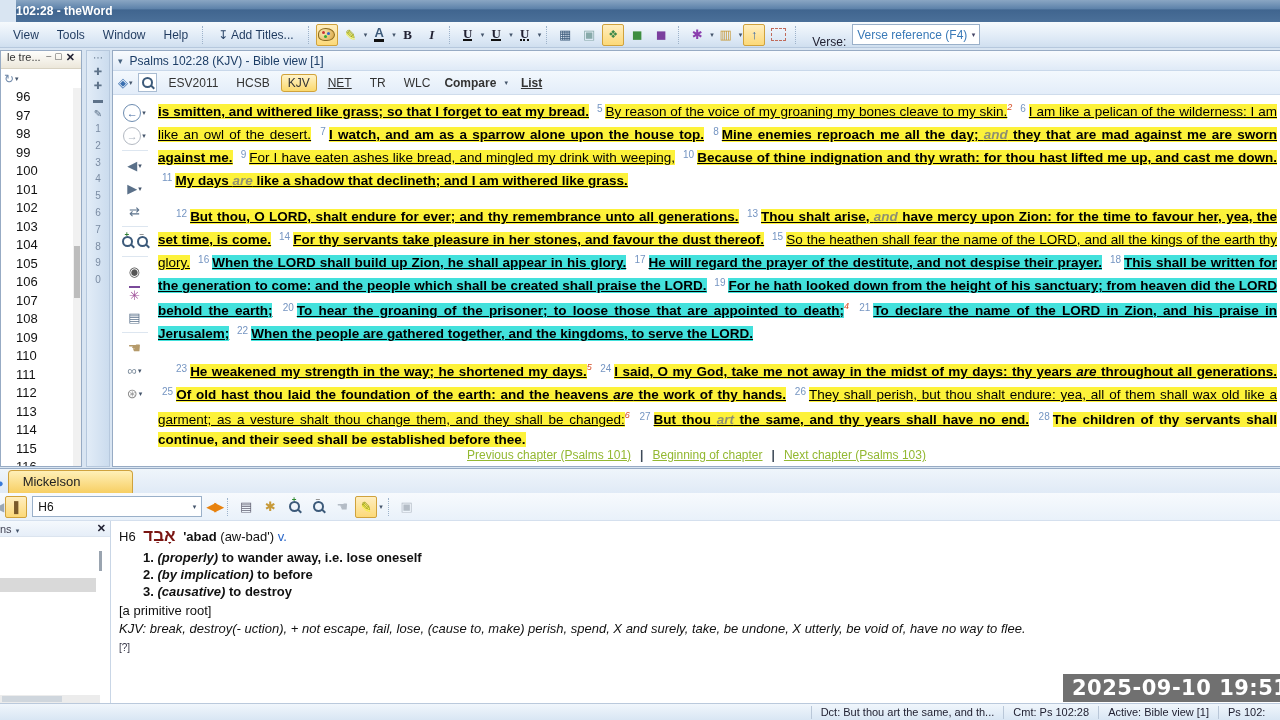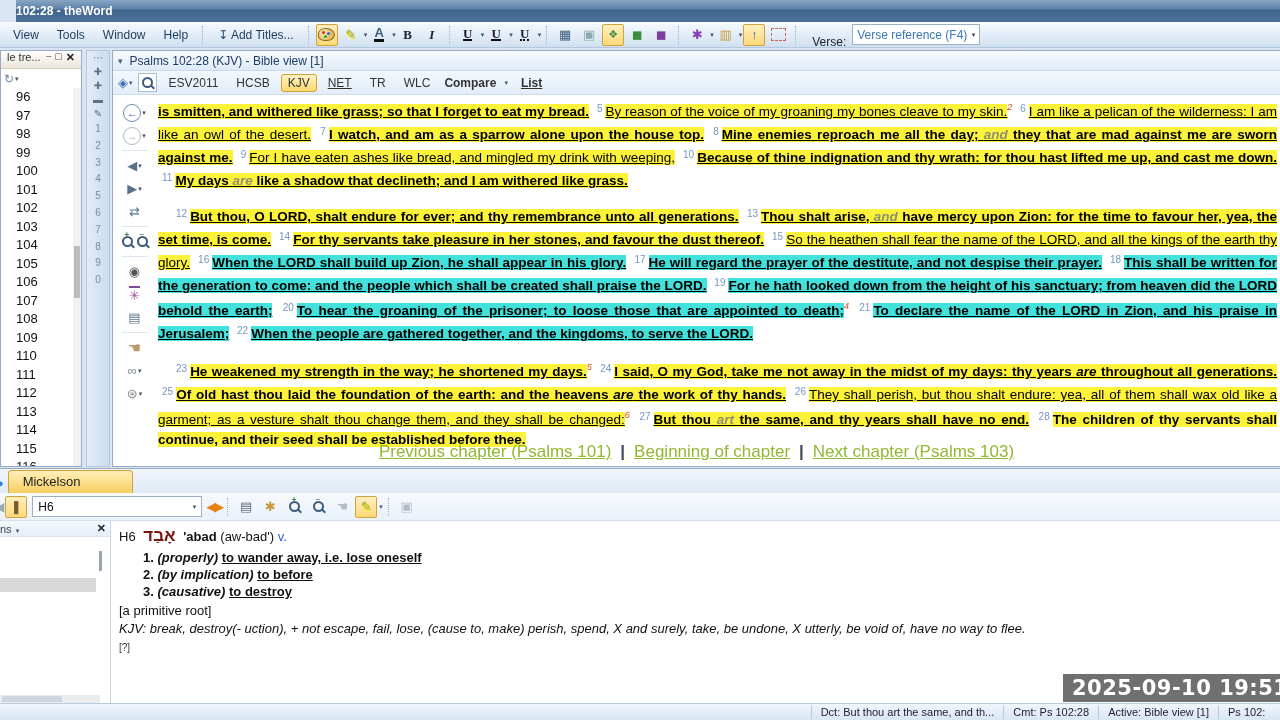--- a/index.html
+++ b/index.html
@@ -94,21 +94,21 @@
   .bv-text p.ind{text-indent:14px;}
   .vnum{color:#7595c2;font-size:10px;vertical-align:4px;margin:0 3px 0 4px;font-weight:normal;font-style:normal;}
   .fn{color:#d4491f;font-style:italic;font-size:9px;vertical-align:6px;}
   .vseg{text-decoration:underline;}
   .vseg.nou{text-decoration:none;}
   .hl-y{background:#fdf23a;}
   .hl-c{background:#43e1dc;}
   .vb{font-weight:bold;}
   .r-ig{font-style:italic;color:#8f9070;}
   .r-i{font-style:italic;}
-  .bv-footer{position:absolute;bottom:4px;left:0;right:0;text-align:center;font-size:17px;color:#93b831;}
+  .bv-footer{position:absolute;bottom:4px;left:0;right:0;text-align:center;font-size:12px;color:#93b831;}
   .bv-link{color:#93b831;text-decoration:underline;}
   .link-div{color:#3e4a58;font-weight:bold;margin:0 9px;text-decoration:none;}
 
   
   .book-window{position:absolute;left:0;top:468px;width:1280px;height:235px;background:#fff;
     border-top:1px solid #97abc4;box-sizing:border-box;display:flex;flex-direction:column;}
   .bk-title{height:19px;flex:none;background:repeating-linear-gradient(180deg,#ffffff 0 2px,#f4d9d6 2px 4px);
     font-size:12px;color:#333;display:flex;align-items:center;padding-left:4px;border-bottom:1px solid #d8cfc6;}
   .bk-tabs{height:24px;flex:none;background:linear-gradient(#eff5fb,#e0eaf6);display:flex;align-items:flex-end;padding-left:1px;}
   .bk-circle{color:#3a7ad8;font-size:11px;margin:0 4px 4px -4px;}
@@ -134,21 +134,21 @@
   .bkl-hthumb{position:absolute;left:2px;top:1px;width:60px;height:6px;background:#cfd6dd;}
   .bk-dict{flex:1;padding:7px 8px 0 8px;font-size:13px;color:#111;line-height:16px;}
   .hw-num{color:#111;}
   .hw-heb{color:#7a1512;font-size:17px;font-weight:bold;margin:0 4px;}
   .hw-tr{font-weight:bold;}
   .hw-pos{color:#2a66c8;}
   .defs{margin:5px 0 2px 24px;}
   .def-line{margin-bottom:1px;}
   .def-num{font-weight:bold;}
   .def-qual{font-weight:bold;font-style:italic;}
-  .def-text{font-weight:bold;text-decoration:underline;}
+  .def-text{font-weight:bold;}
   .root-line{margin-top:3px;}
   .kjv-line{font-style:italic;margin-top:2px;}
   .note-line{font-size:10px;color:#334;margin-top:3px;}
 
   
   .statusbar{position:absolute;left:0;bottom:0;width:100%;height:17px;box-sizing:border-box;
     background:linear-gradient(#f0f6fc,#d8e6f4);border-top:1px solid #bac9dc;display:flex;align-items:center;
     justify-content:flex-end;font-size:11px;color:#223;white-space:nowrap;overflow:hidden;}
   .sb-item{padding:0 9px;border-left:1px solid #b9c7d8;height:13px;line-height:13px;}
   .sb-item:last-child{padding-right:0;width:52px;overflow:hidden;}

